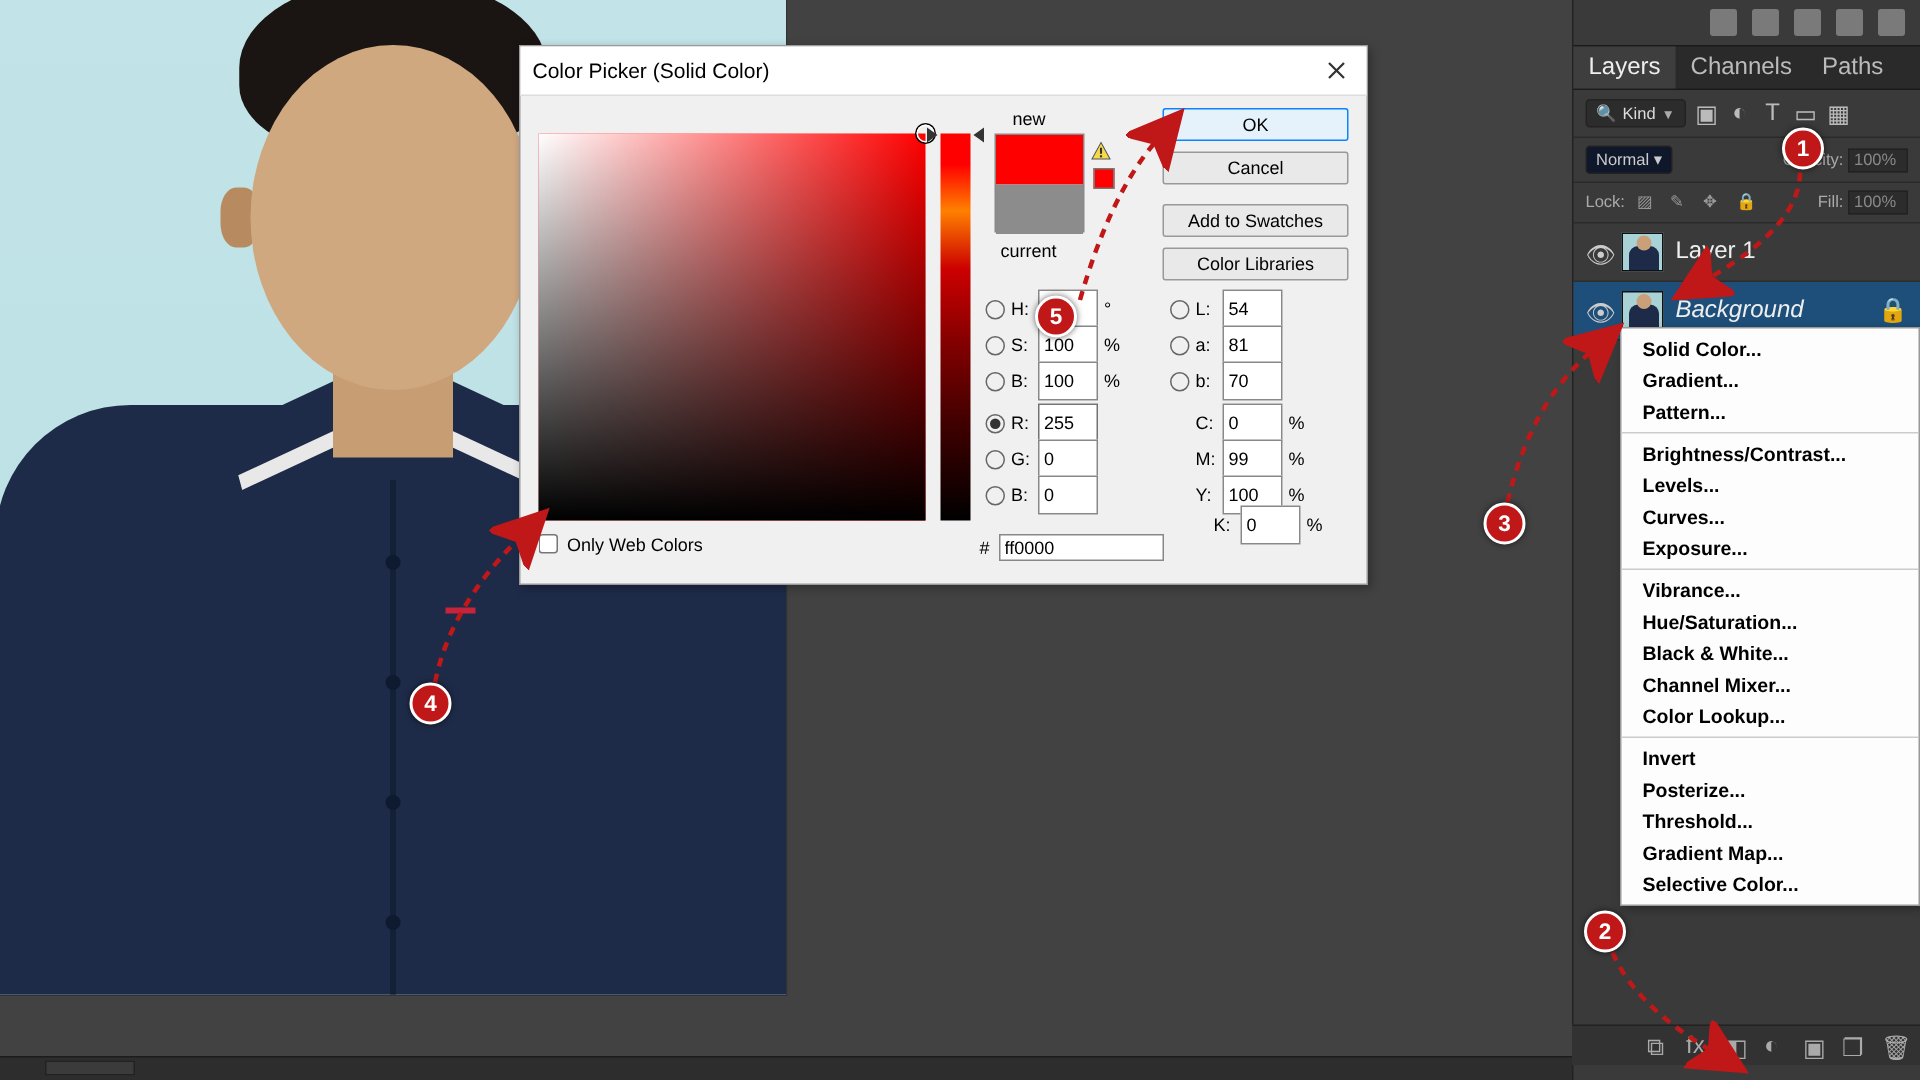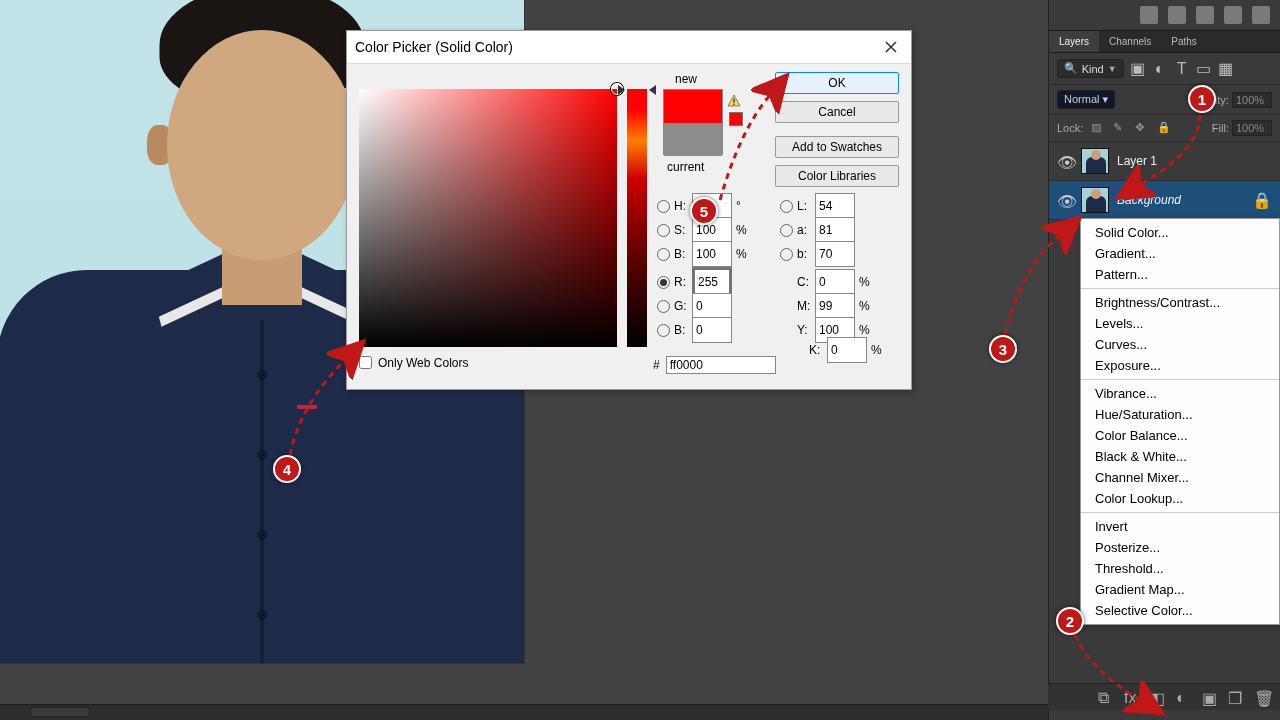--- a/index.html
+++ b/index.html
@@ -88,61 +88,61 @@
   .btncol{position:absolute; right:12px; top:8px; width:124px;}
   .btncol button{width:124px; height:22px; margin-bottom:7px; font-size:12px; background:#e9e9e9;border:1px solid #999;border-radius:2px;}
   .btncol .primary{background:#e6f2fb;border:1px solid #0a84ff;}
 
   .fields{position:absolute; left:310px; top:130px; font-size:12px;}
   .fr{display:flex; align-items:center; height:24px;}
   .radio{width:13px;height:13px;border:1px solid #666;border-radius:50%;margin-right:4px;display:inline-flex;align-items:center;justify-content:center;}
   .radio.sel::after{content:"";width:7px;height:7px;background:#333;border-radius:50%;}
   .flabel{width:18px;}
   .fval{width:40px;height:18px;border:1px solid #888;background:#fff;padding:12px 3px;font-size:12px;}
-  .fval.hl{border:3px solid #737373;}
+  .fval.hl{border:1px solid #737373;}
   .unit{margin-left:4px;width:14px;}
   .col2{margin-left:30px;}
   .hexrow{position:absolute; left:306px; top:292px; display:flex; align-items:center;}
   .hexrow .hash{margin-right:6px;}
   .hexrow input{width:110px;height:18px;border:1px solid #888;padding:0 3px;font-size:12px;}
 
   .owc{position:absolute; left:12px; top:292px; display:flex; align-items:flex-start; gap:6px;}
   .owc input{width:13px;height:13px;}
 
   
   .right-panels{position:absolute; right:0; top:0; width:232px; height:720px; background:#3a3a3a; border-left:1px solid #222;}
   .adj-row{display:flex; gap:10px; padding:6px 10px; justify-content:flex-end;}
   .adj-row .ic{width:18px;height:18px;background:#7a7a7a;border-radius:2px;}
   .tabs{display:flex; background:#2a2a2a; border-top:1px solid #1a1a1a; border-bottom:1px solid #1a1a1a;}
-  .tab{padding:5px 10px; font-size:10px; color:#bbb; cursor:pointer;}
+  .tab{padding:5px 10px; font-size:16px; color:#bbb; cursor:pointer;}
   .tab.active{background:#3e3e3e;color:#eee;}
   .filter-row{display:flex; align-items:center; gap:6px; padding:6px 8px; border-bottom:1px solid #2a2a2a;}
   .filter-row .sel{display:flex;align-items:center;gap:4px;background:#2c2c2c;border:1px solid #222;padding:2px 6px;font-size:11px;color:#ddd;border-radius:3px;}
   .filter-row .chv{font-size:9px;color:#aaa;}
   .filter-row .fic{width:16px;height:14px;color:#bbb;display:flex;align-items:center;justify-content:center;}
   .mode-row{display:flex;align-items:center;justify-content:space-between;padding:5px 8px;font-size:11px;color:#aaa;border-bottom:1px solid #2a2a2a;}
   .mode-row .sel{background:#0f172a;border:1px solid #222;padding:2px 6px;border-radius:3px;color:#ccc;}
   .mode-row .op input{width:40px;background:#2c2c2c;border:1px solid #222;color:#888;font-size:11px;padding:1px 3px;}
   .lock-row{display:flex;align-items:center;gap:8px;padding:5px 8px;font-size:11px;color:#aaa;border-bottom:1px solid #2a2a2a;}
   .lock-row .ic{width:14px;height:14px;color:#999;}
   .lock-row .fill input{width:40px;background:#2c2c2c;border:1px solid #222;color:#888;font-size:11px;padding:1px 3px;}
 
   .layer{display:flex;align-items:center;gap:8px;padding:6px 8px;border-bottom:1px solid #2d2d2d;}
   .layer.sel{background:#1d4f7a;}
   .eye{width:16px;height:16px;color:#ccc;}
   .thumb{width:28px;height:26px;background:#a9d2d6;border:1px solid #111;position:relative;overflow:hidden;}
   .thumb .th-body{position:absolute;left:4px;top:8px;width:20px;height:20px;background:#1e2b48;border-radius:6px 6px 0 0;}
   .thumb .th-head{position:absolute;left:9px;top:1px;width:10px;height:10px;background:#caa079;border-radius:50%;}
-  .layer .ln{font-size:12px;color:#eee;}
+  .layer .ln{font-size:16px;color:#eee;}
   .layer .ln.it{font-style:italic;}
   .layer .lock{margin-left:auto;color:#bbb;}
 
   
   .ctx{position:absolute; right:0; top:218px; width:200px; background:#fdfdfd; border:1px solid #999; box-shadow:2px 2px 6px rgba(0,0,0,.3); padding:3px 0; font-size:13px;}
-  .ctx .mi{padding:3px 14px; cursor:pointer;}
+  .ctx .mi{padding:3px 14px; cursor:pointer;font-weight:bold;}
   .ctx hr{border:none;border-top:1px solid #ccc;margin:3px 0;}
 
   
   .layer-bottom{position:absolute; right:0; bottom:10px; width:232px; display:flex; justify-content:flex-end; gap:10px; padding:5px 10px; background:#323232; border-top:1px solid #222;}
   .layer-bottom .bi{width:16px;height:16px;color:#aaa;}
 
   
   .statusbar{position:absolute;left:0;bottom:0;width:1048px;height:16px;background:#2d2d2d;border-top:1px solid #1c1c1c;}
   .statusbar .seg{position:absolute;left:30px;top:2px;width:60px;height:10px;background:#3b3b3b;border:1px solid #222;}
 
@@ -364,21 +364,20 @@
   <div class="mi">Gradient...</div>
   <div class="mi">Pattern...</div>
   <hr>
   <div class="mi">Brightness/Contrast...</div>
   <div class="mi">Levels...</div>
   <div class="mi">Curves...</div>
   <div class="mi">Exposure...</div>
   <hr>
   <div class="mi">Vibrance...</div>
   <div class="mi">Hue/Saturation...</div>
-  <div class="mi">Color Balance...</div>
   <div class="mi">Black &amp; White...</div>
   <div class="mi">Channel Mixer...</div>
   <div class="mi">Color Lookup...</div>
   <hr>
   <div class="mi">Invert</div>
   <div class="mi">Posterize...</div>
   <div class="mi">Threshold...</div>
   <div class="mi">Gradient Map...</div>
   <div class="mi">Selective Color...</div>
 </div>

